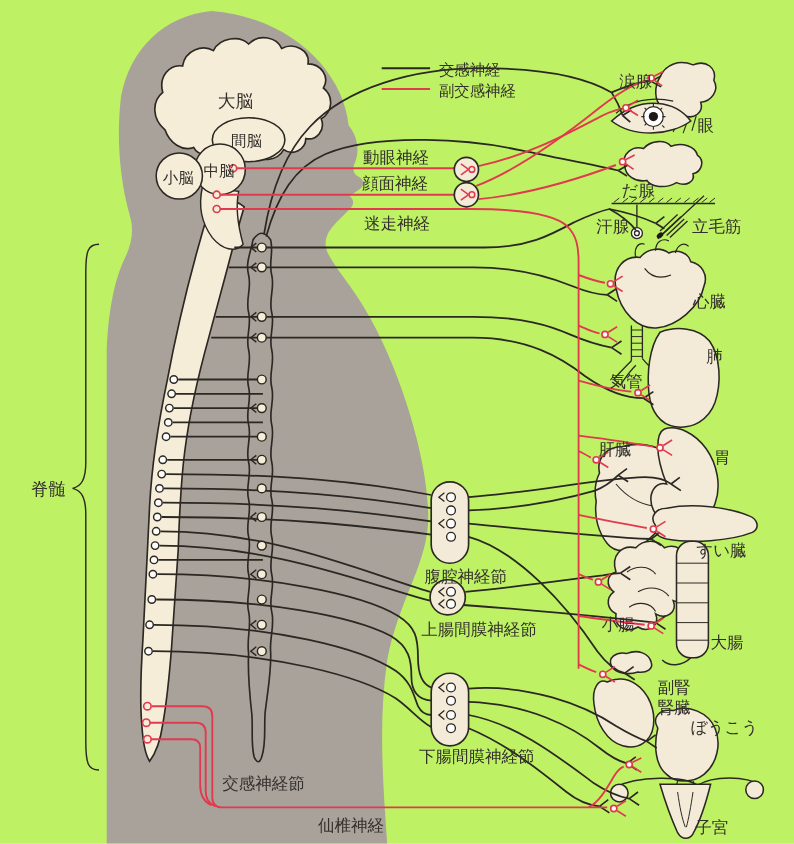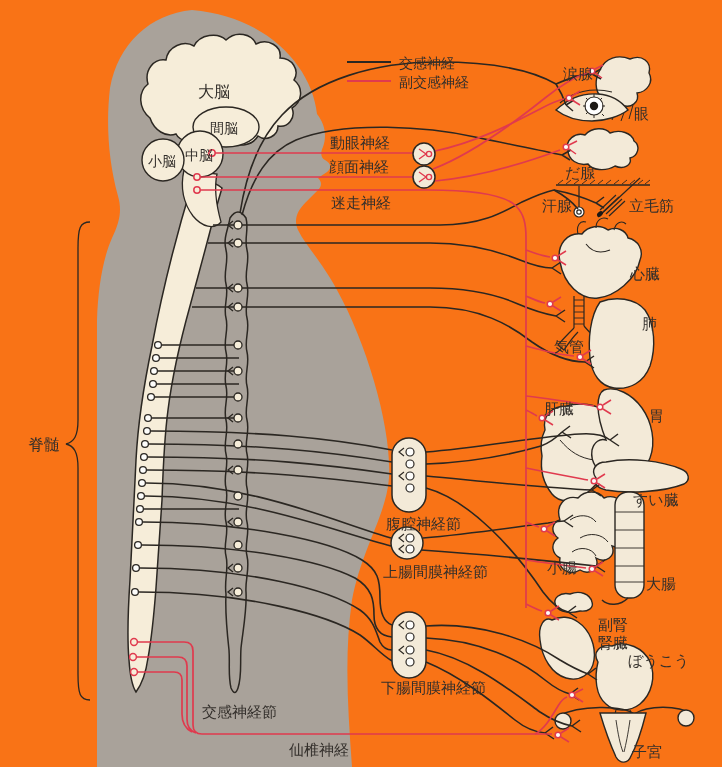--- a/index.html
+++ b/index.html
@@ -1,17 +1,17 @@
 <!DOCTYPE html>
 <html><head>
 <meta charset="utf-8">
 <style>
   html,body{margin:0;padding:0;background:#e8e8e8;}
   #stage{
-    position:relative;width:722px;height:767px;background:#f97316;
+    position:relative;width:722px;height:767px;background:#bef264;
     font-family:"DejaVu Sans","Liberation Sans",sans-serif;overflow:hidden;
   }
   svg{display:block}
   text{
     font-family:"DejaVu Sans","Liberation Sans",sans-serif;
     fill:#332f2b;
   }
   .lbl{font-size:15px;}
   .lbl-sm{font-size:14px;}
   .lbl-lg{font-size:16px;}

